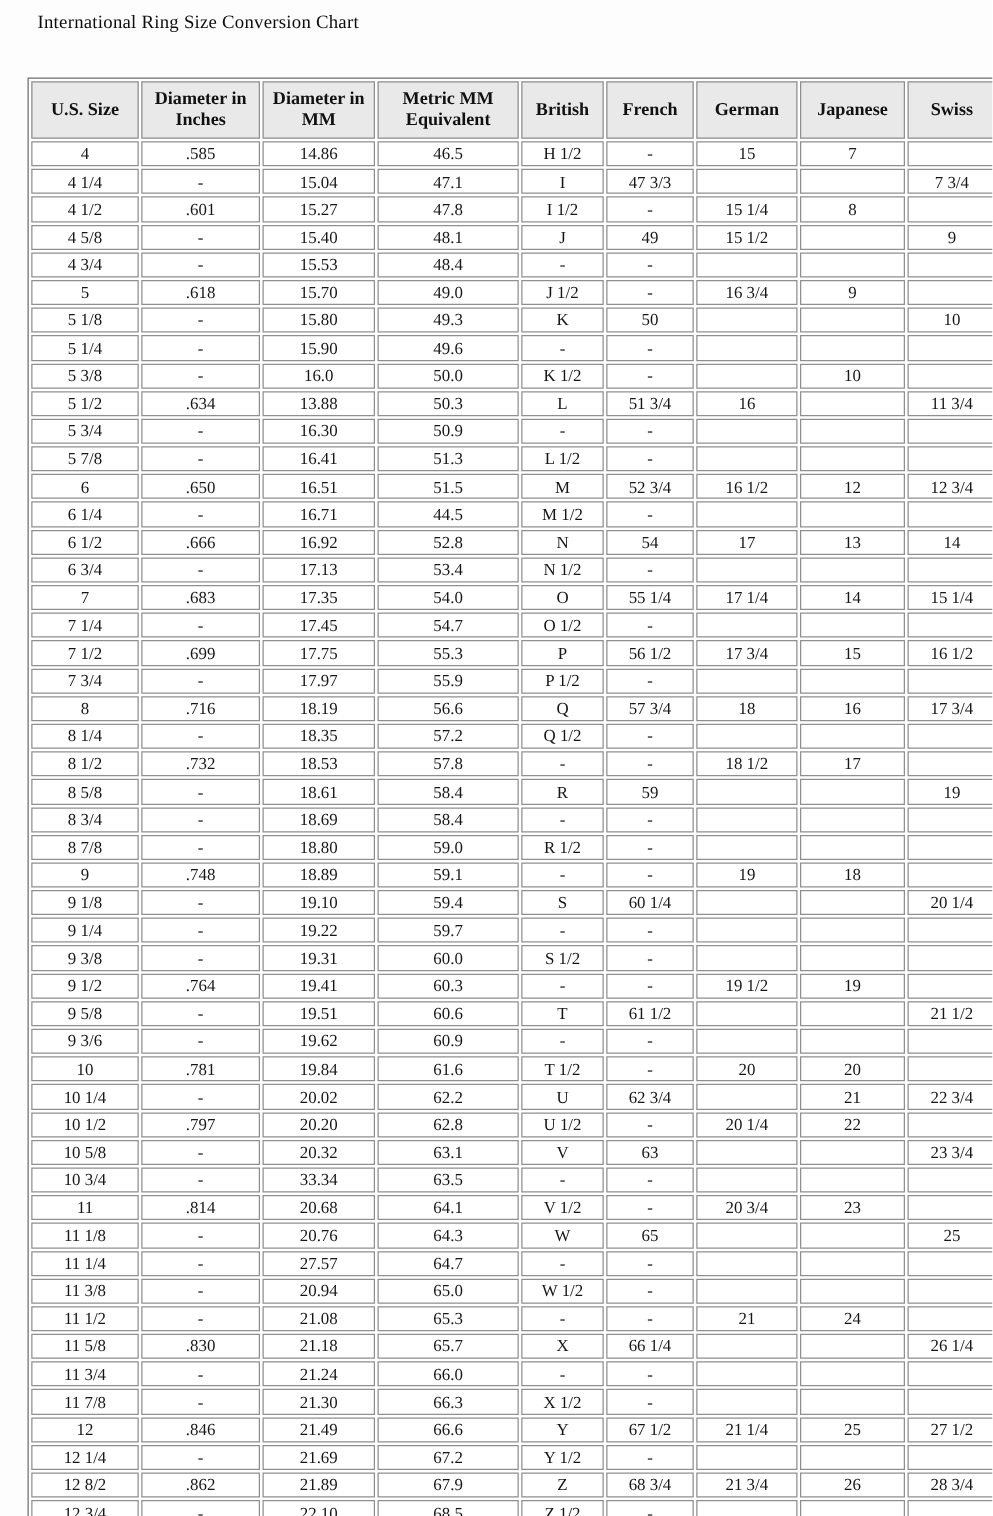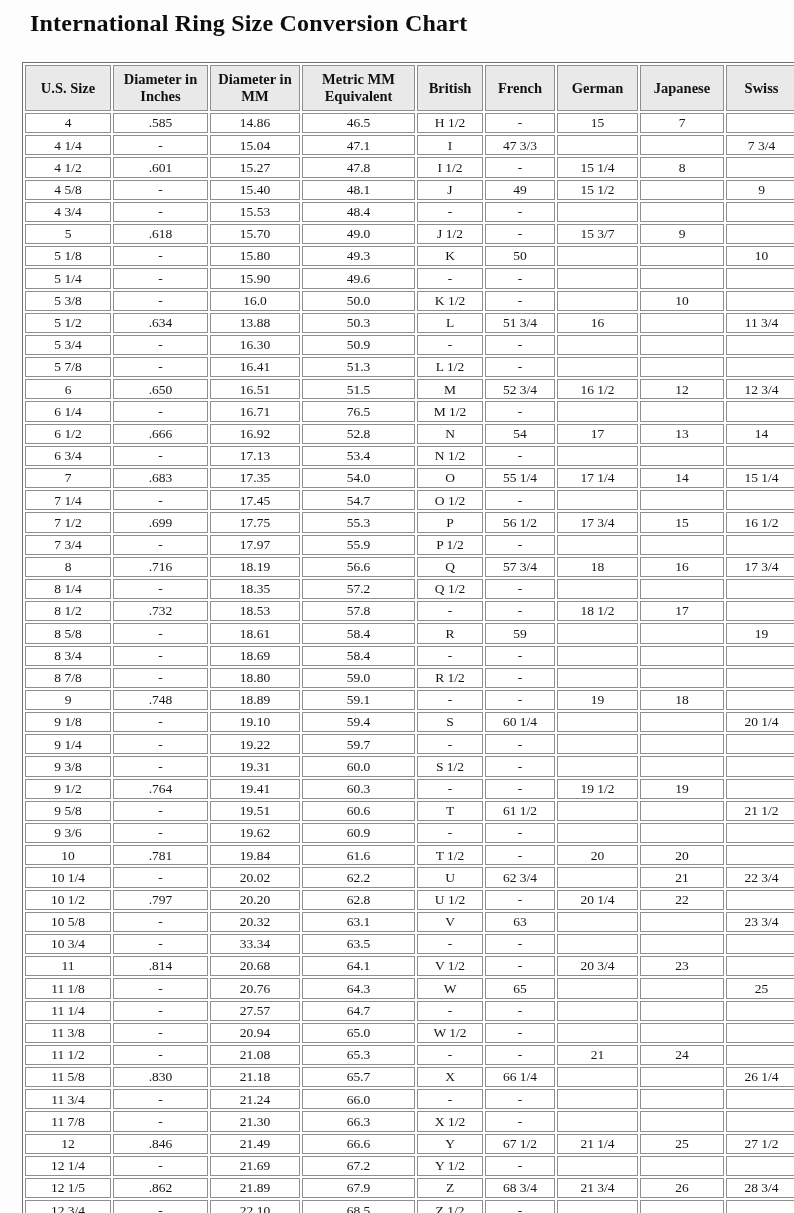--- a/index.html
+++ b/index.html
@@ -16,22 +16,22 @@
     position: relative;
     width: 794px;
     height: 1213px;
     background: #fdfdfd;
     overflow: hidden;
   }
   .page-title {
     position: absolute;
     left: 30px;
     top: 10px;
-    font-size: 24px;
-    font-weight: bold;
+    font-size: 15px;
+    font-weight: normal;
     letter-spacing: 0.2px;
     color: #0d0d0d;
     margin: 0;
   }
   table.ring-table {
     position: absolute;
     left: 22px;
     top: 62px;
     width: 756px;
     border-collapse: separate;
@@ -163,21 +163,21 @@
           <td></td>
           <td></td>
         </tr>
         <tr>
           <td>5</td>
           <td>.618</td>
           <td>15.70</td>
           <td>49.0</td>
           <td>J 1/2</td>
           <td>-</td>
-          <td>15 3/7</td>
+          <td>16 3/4</td>
           <td>9</td>
           <td></td>
         </tr>
         <tr>
           <td>5 1/8</td>
           <td>-</td>
           <td>15.80</td>
           <td>49.3</td>
           <td>K</td>
           <td>50</td>
@@ -248,21 +248,21 @@
           <td>M</td>
           <td>52 3/4</td>
           <td>16 1/2</td>
           <td>12</td>
           <td>12 3/4</td>
         </tr>
         <tr>
           <td>6 1/4</td>
           <td>-</td>
           <td>16.71</td>
-          <td>76.5</td>
+          <td>44.5</td>
           <td>M 1/2</td>
           <td>-</td>
           <td></td>
           <td></td>
           <td></td>
         </tr>
         <tr>
           <td>6 1/2</td>
           <td>.666</td>
           <td>16.92</td>
@@ -630,21 +630,21 @@
           <td>-</td>
           <td>21.69</td>
           <td>67.2</td>
           <td>Y 1/2</td>
           <td>-</td>
           <td></td>
           <td></td>
           <td></td>
         </tr>
         <tr>
-          <td>12 1/5</td>
+          <td>12 8/2</td>
           <td>.862</td>
           <td>21.89</td>
           <td>67.9</td>
           <td>Z</td>
           <td>68 3/4</td>
           <td>21 3/4</td>
           <td>26</td>
           <td>28 3/4</td>
         </tr>
         <tr>

